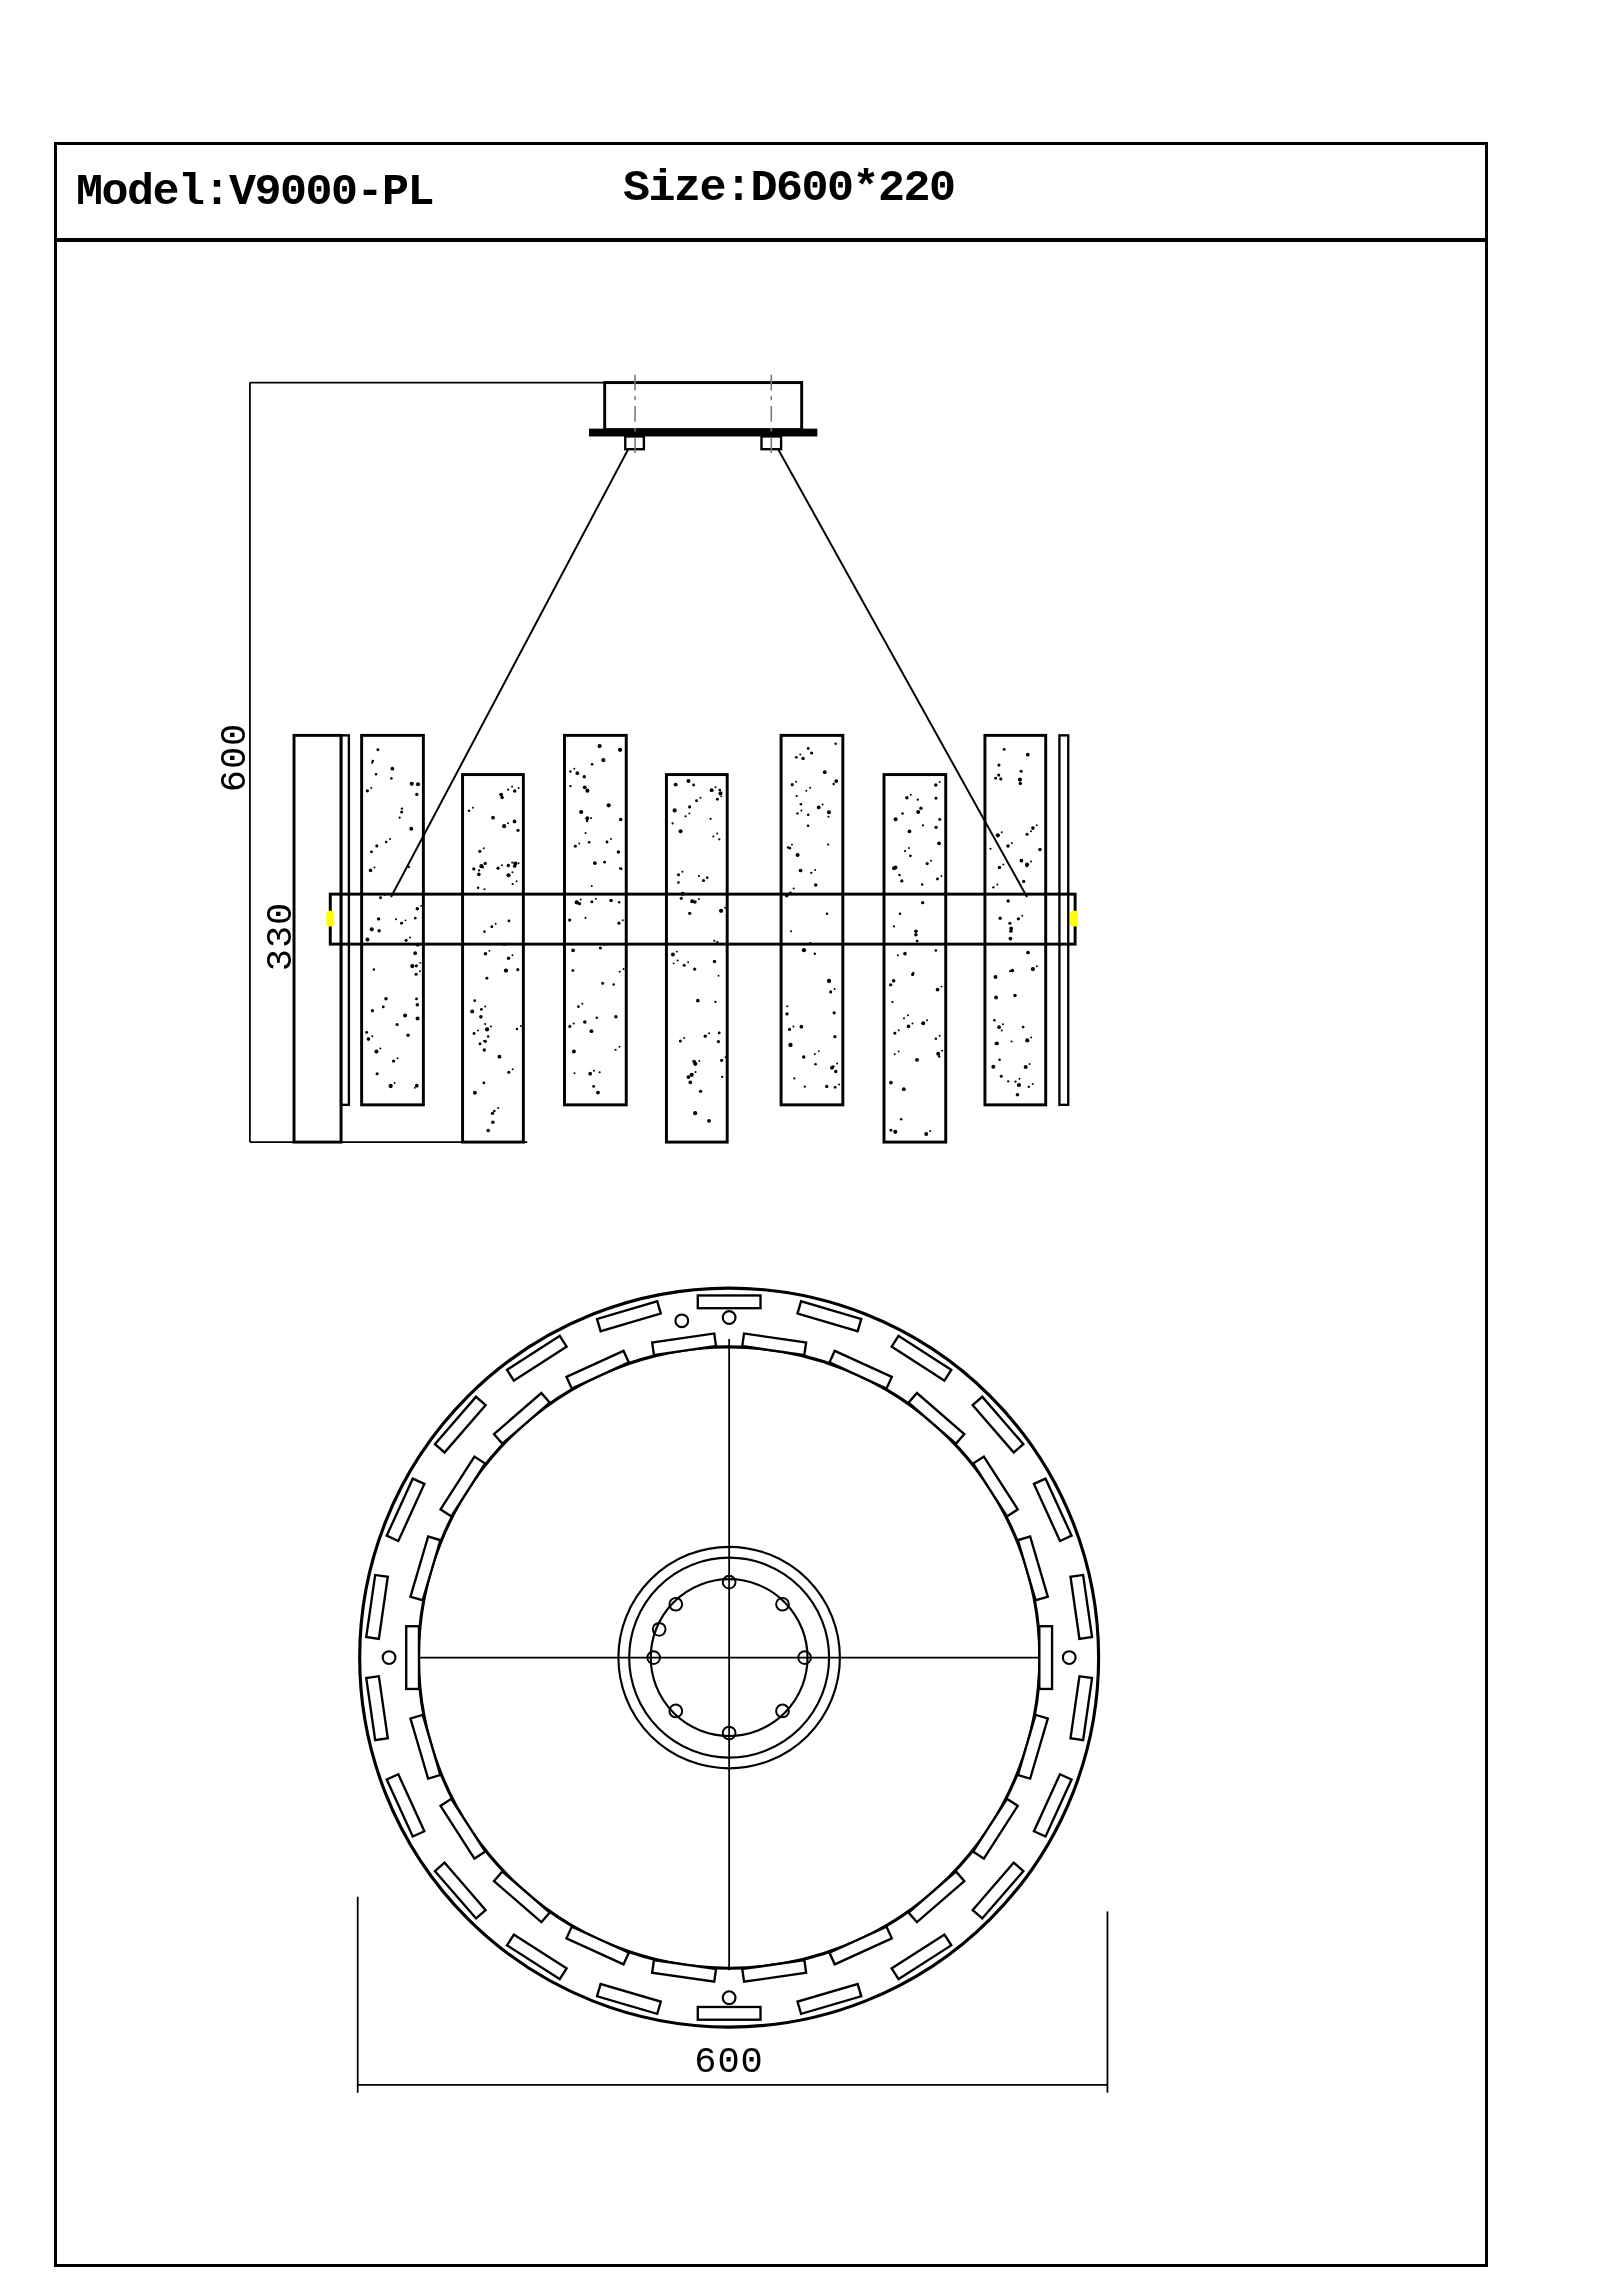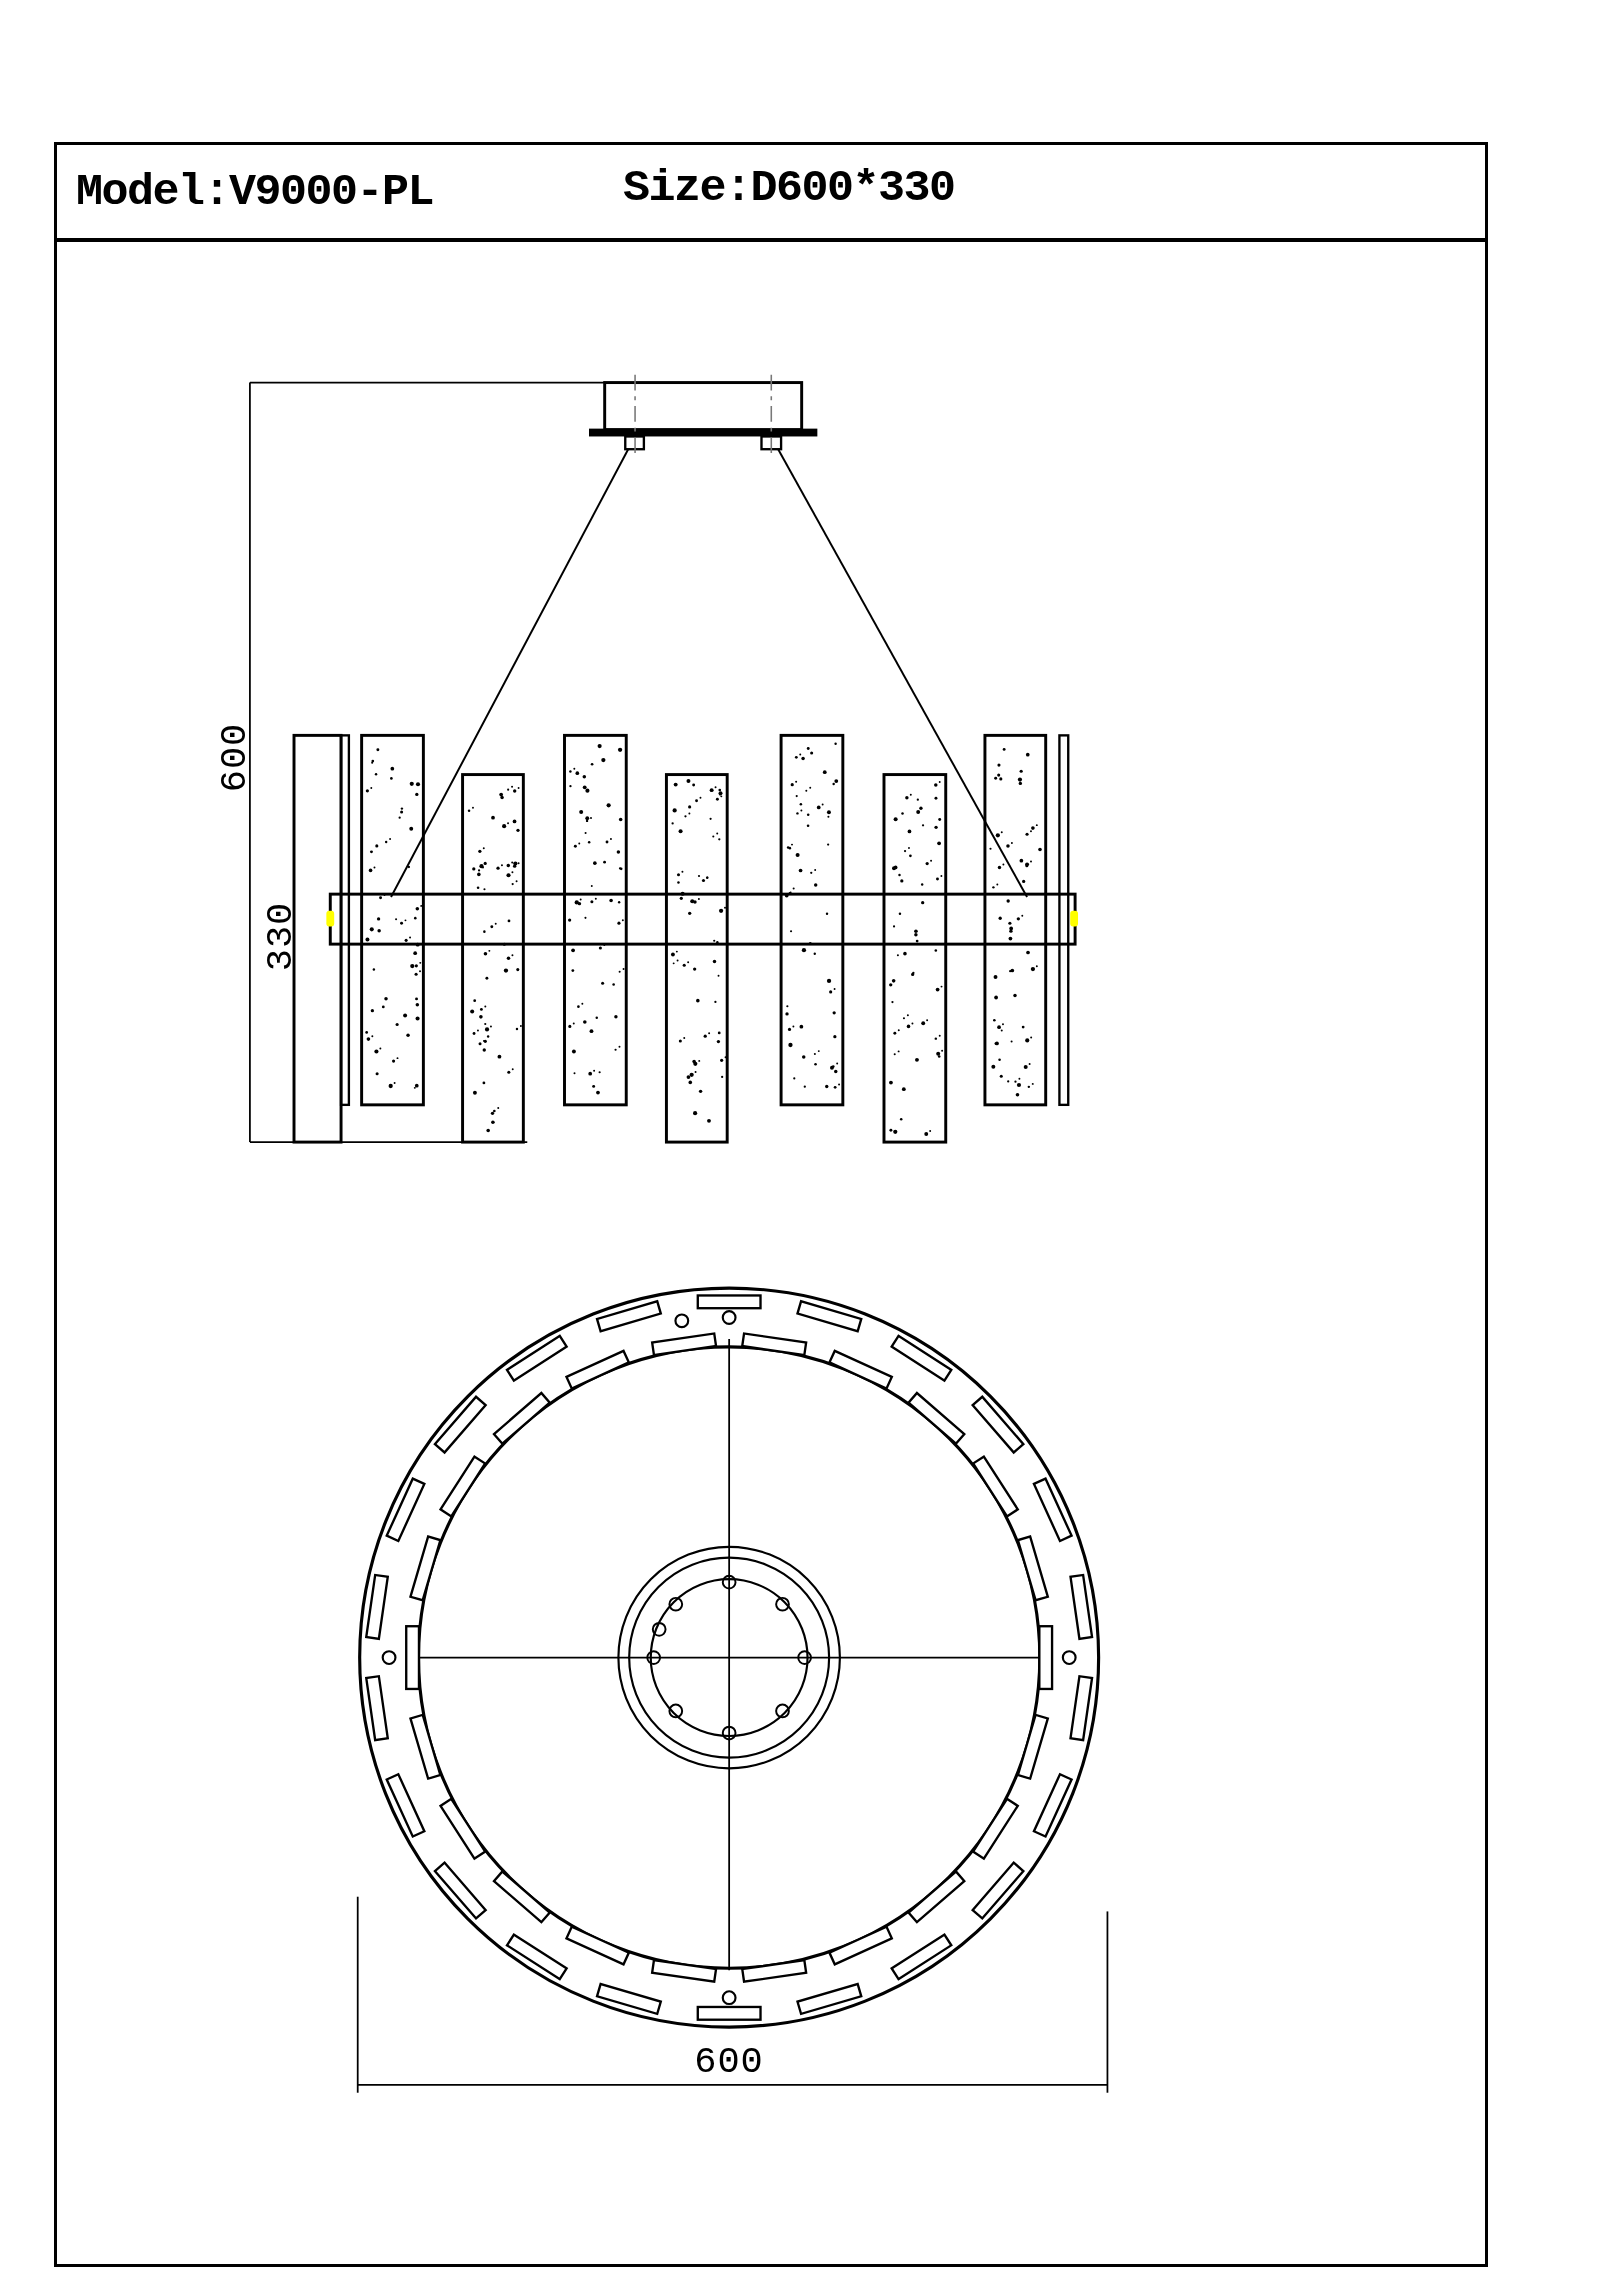--- a/index.html
+++ b/index.html
@@ -19,21 +19,21 @@
   #dim-600-plan{left:631px;top:2039px;}
   svg{position:absolute;left:0;top:0;}
 </style>
 </head>
 <body>
 
 <div class="page">
   <div class="frame"></div>
   <div class="title-sep"></div>
   <span class="title-text" id="model-label">Model:V9000-PL</span>
-  <span class="title-text" id="size-label">Size:D600*330</span>
+  <span class="title-text" id="size-label">Size:D600*220</span>
 
   <svg id="drawing" width="1620" height="2293" viewBox="0 0 1653 2339">
       <g>
         <line x1="255" y1="390" x2="617" y2="390" stroke="#000000" stroke-width="1.8"></line>
         <line x1="255" y1="390" x2="255" y2="1165" stroke="#000000" stroke-width="1.8"></line>
         <line x1="255" y1="1165" x2="538" y2="1165" stroke="#000000" stroke-width="1.8"></line>
         <g>
           <rect x="369" y="750" width="63" height="377" fill="#ffffff" stroke="#000000" stroke-width="3"></rect>
           <circle cx="379.7551859341353" cy="777.8366537344813" r="1.0478924334272242" fill="#000000"></circle>
           <circle cx="425.32945849901506" cy="810.2807209744494" r="1.697003877487501" fill="#000000"></circle>

